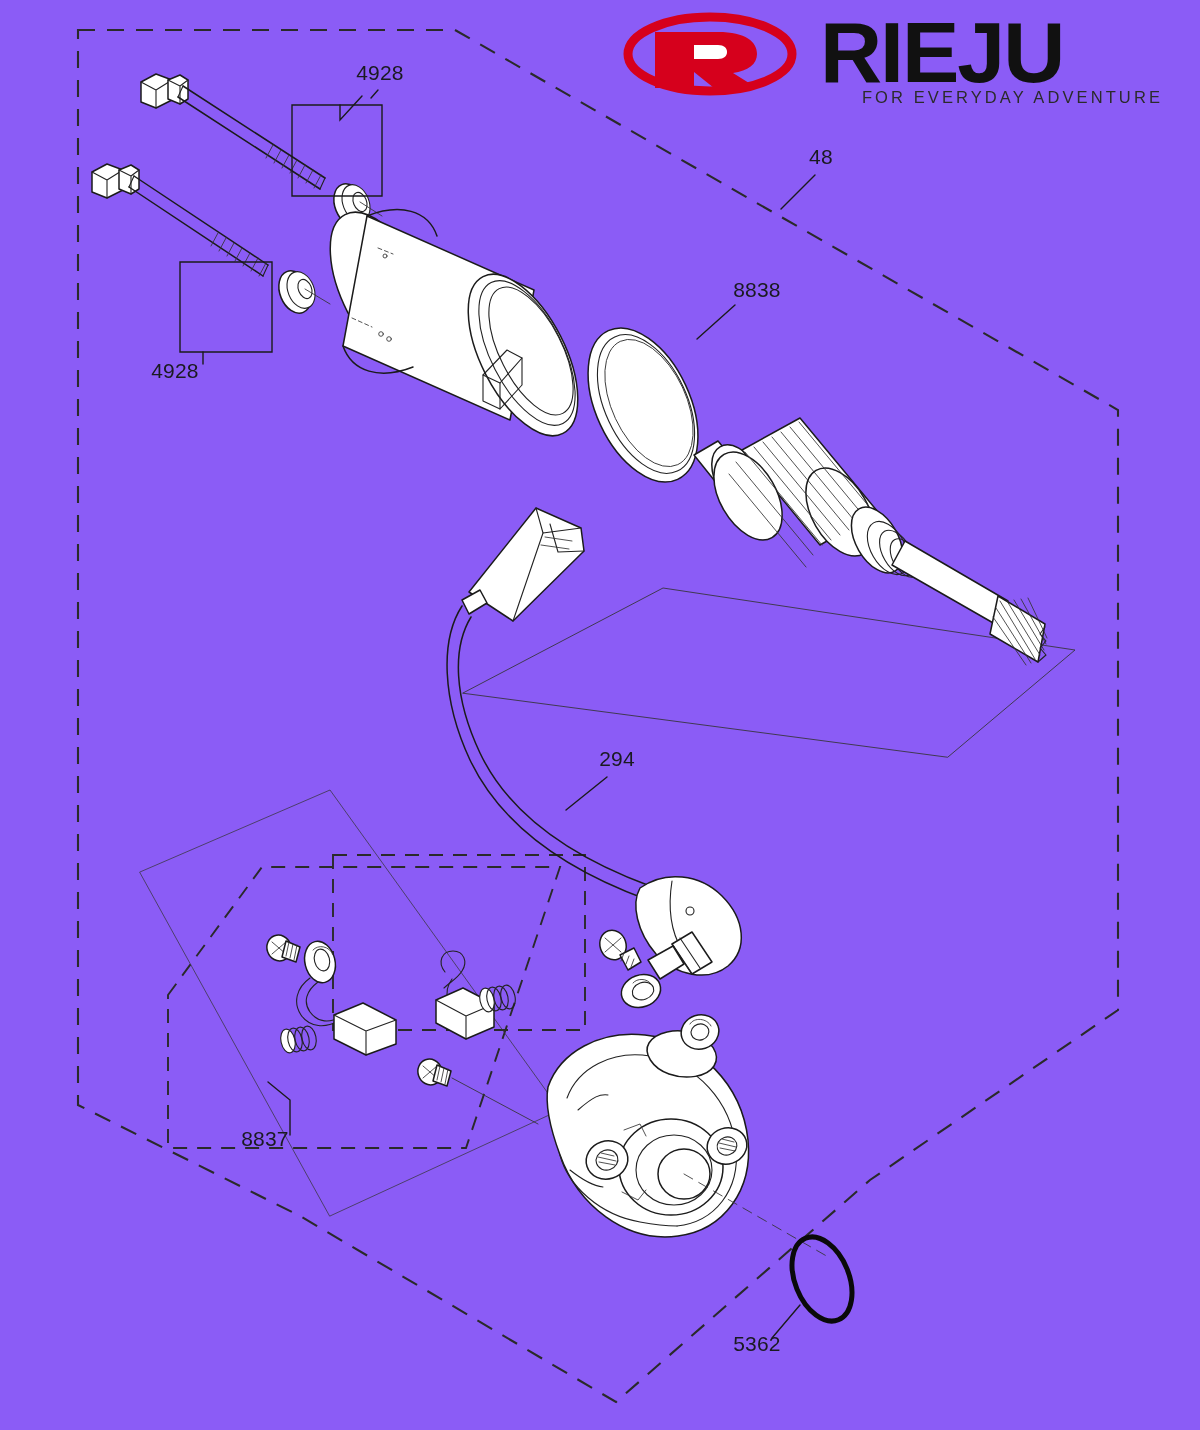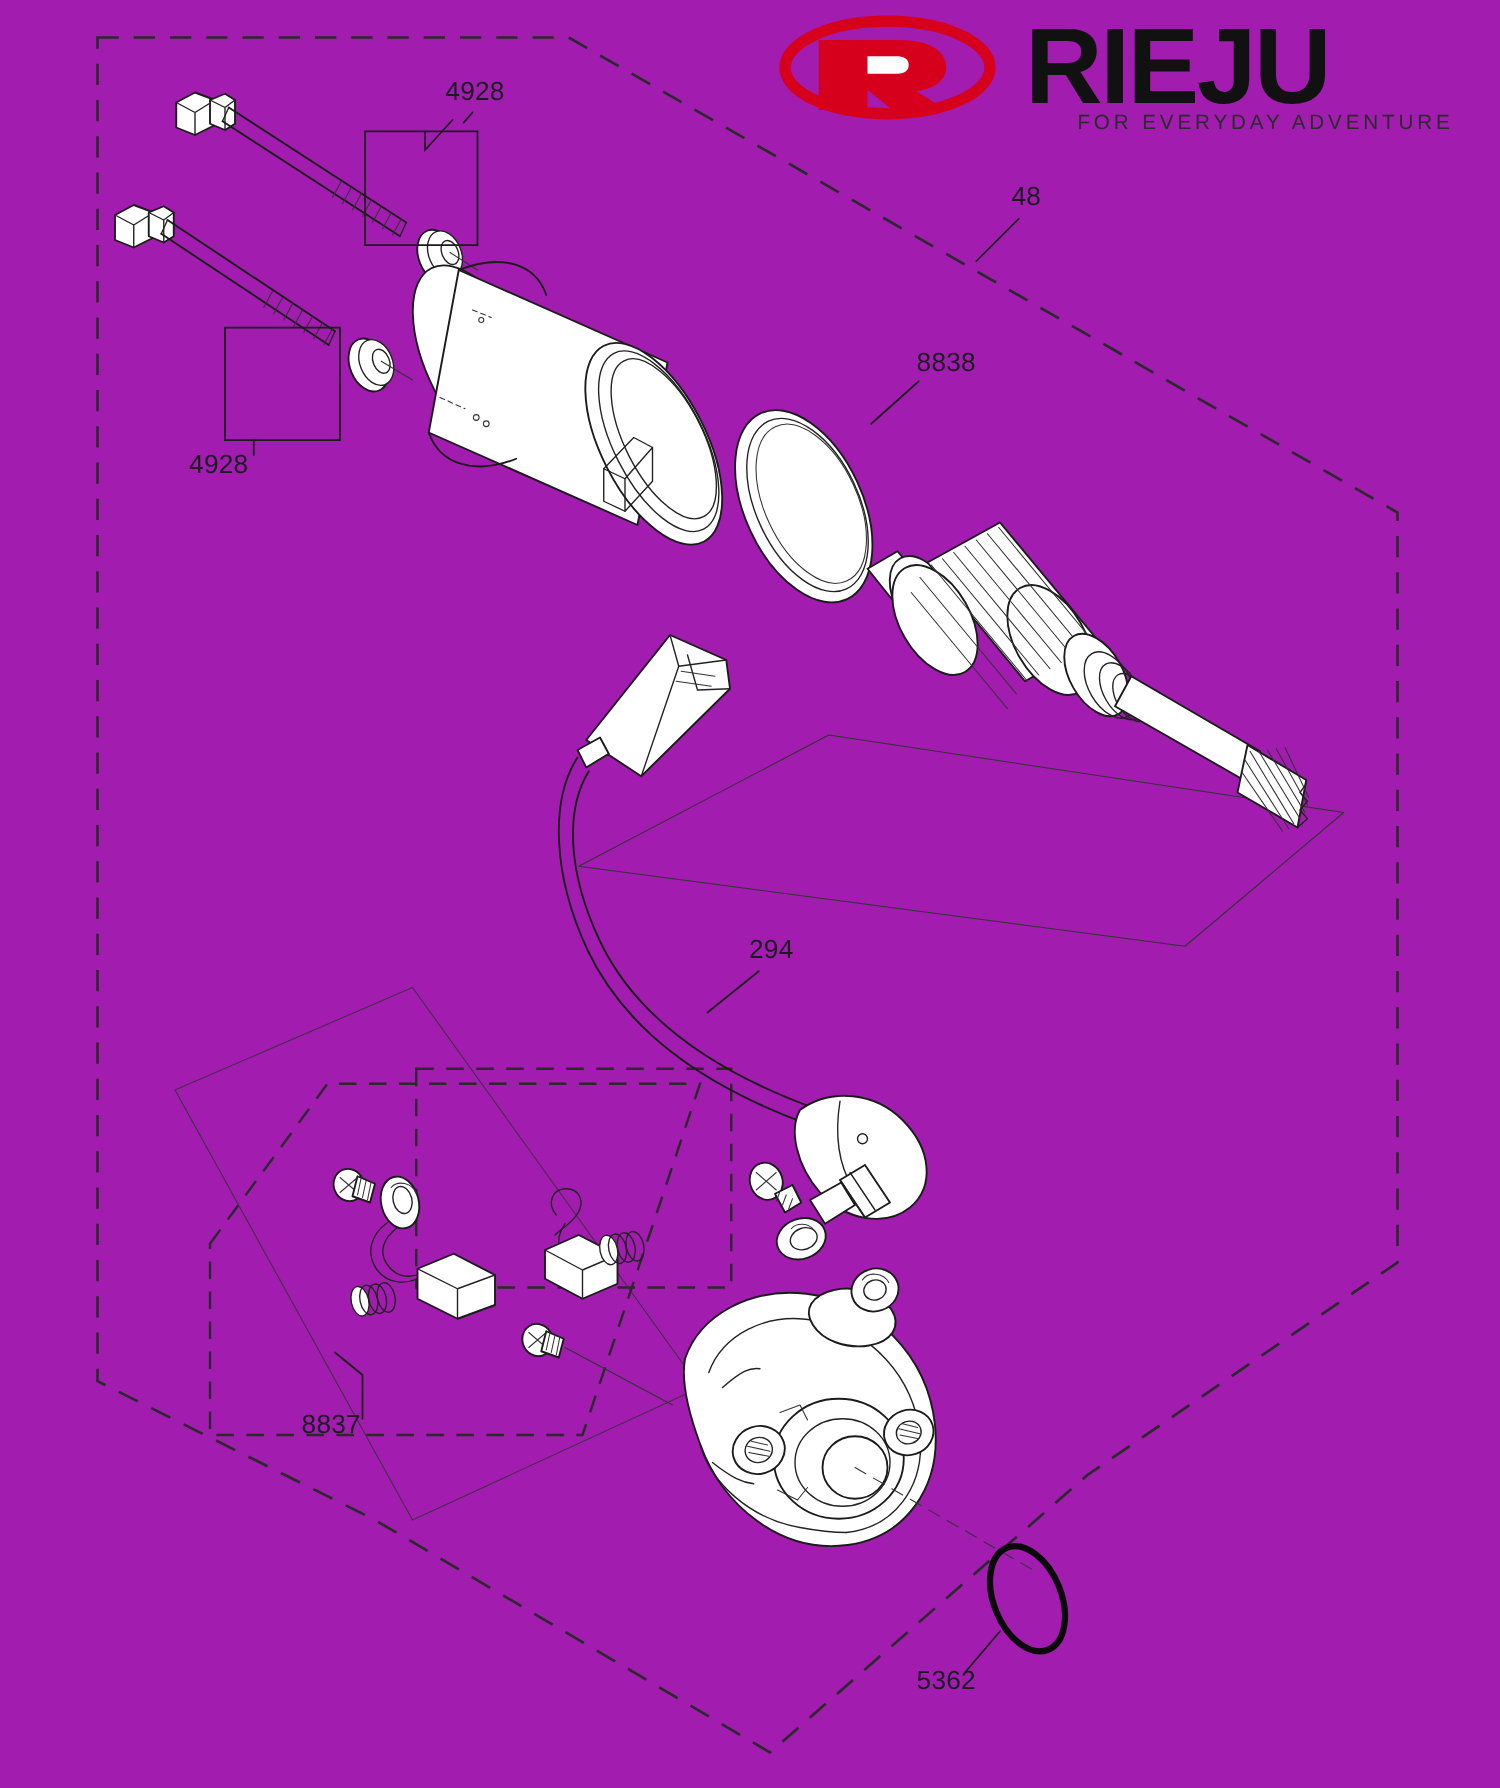--- a/index.html
+++ b/index.html
@@ -8,21 +8,21 @@
     padding: 0;
     background: #ffffff;
   }
   body {
     font-family: "Liberation Sans", sans-serif;
   }
   #page {
     position: relative;
     width: 1200px;
     height: 1430px;
-    background: #a21caf;
+    background: #8b5cf6;
     overflow: hidden;
   }
   #diagram-svg {
     position: absolute;
     top: 0;
     left: 0;
     width: 1200px;
     height: 1430px;
   }
   .label-text {

